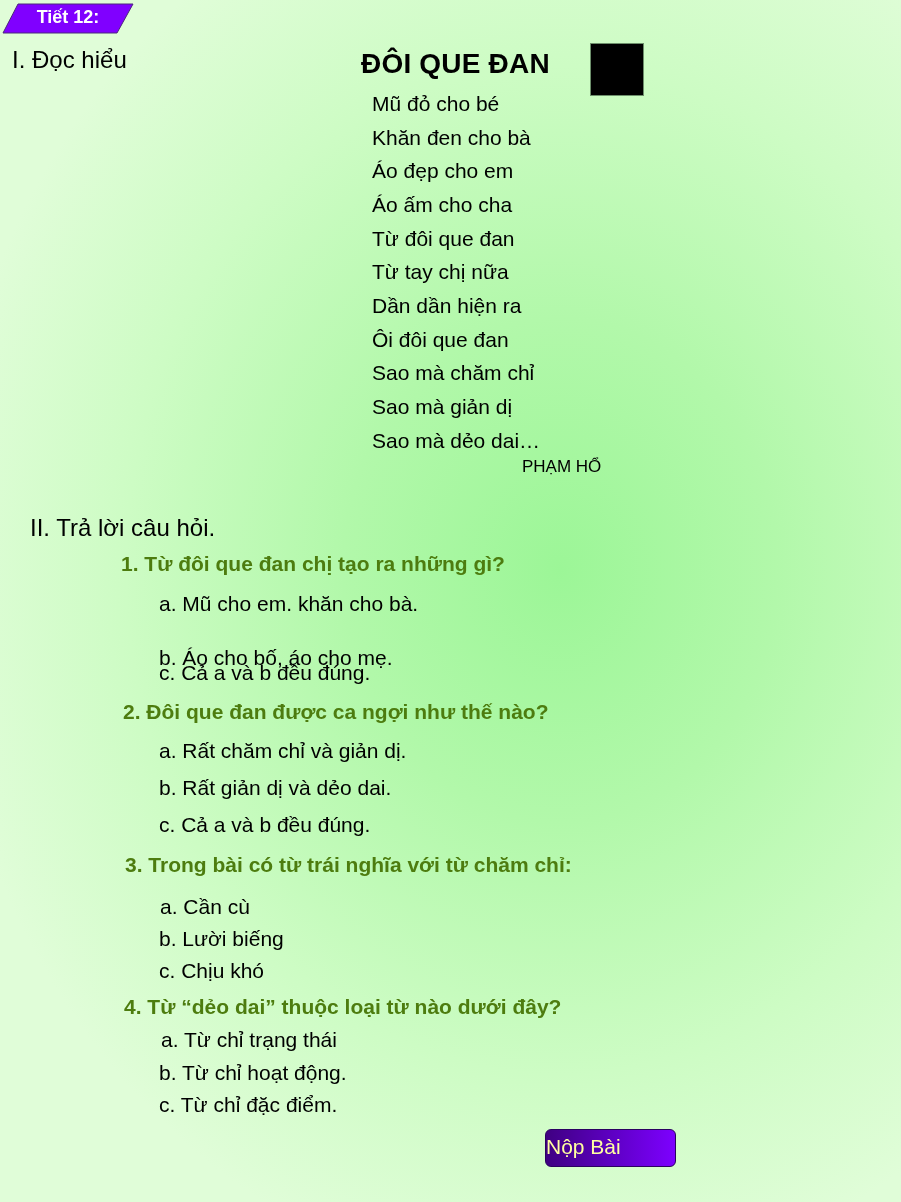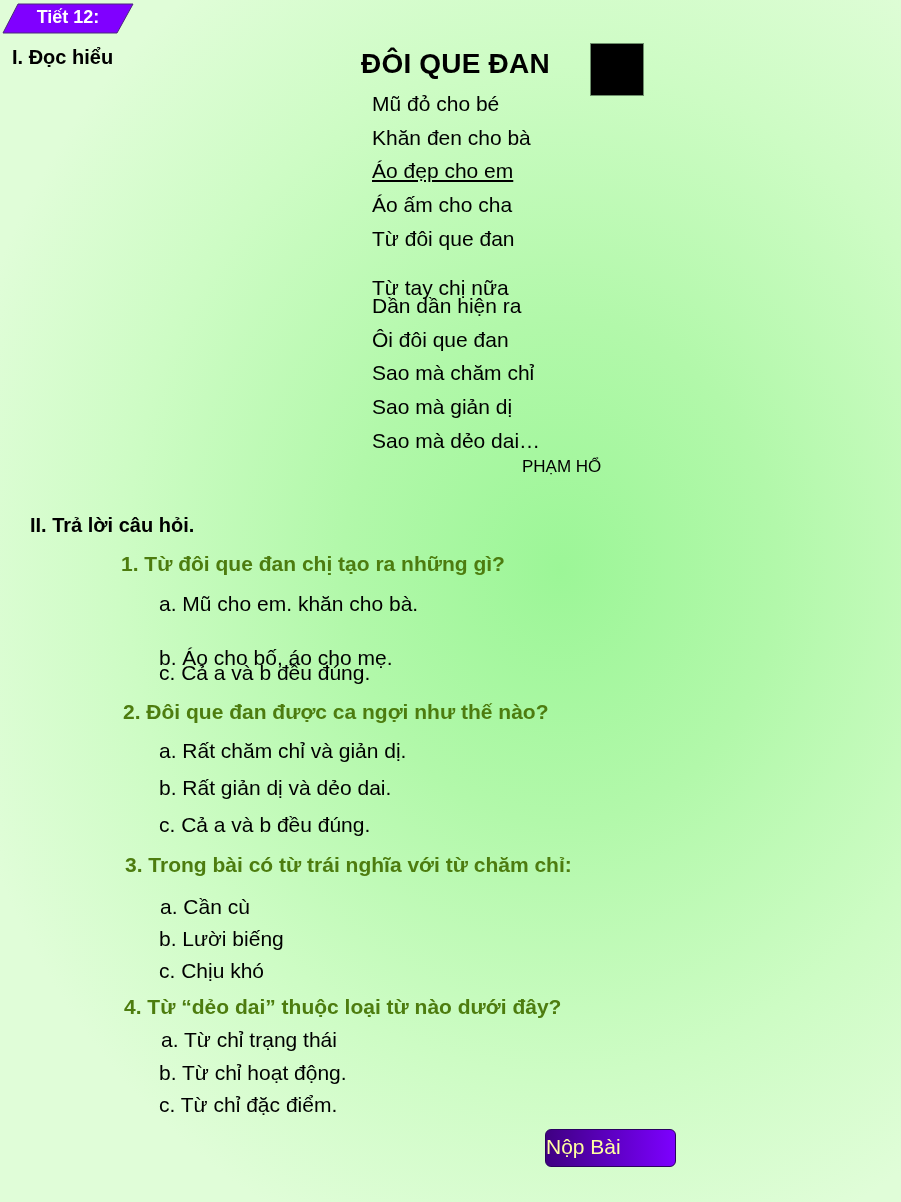--- a/index.html
+++ b/index.html
@@ -29,22 +29,22 @@
     left: 0; top: 0;
     width: 132px; height: 24px;
     line-height: 28px;
     text-align: center;
     color: #ffffff;
     font-weight: bold;
     font-size: 18px;
   }
 
   .section-heading {
-    font-weight: bold;
-    font-size: 20px;
+    font-weight: normal;
+    font-size: 24px;
   }
 
   .poem-title {
     font-weight: bold;
     font-size: 28px;
     letter-spacing: 0.2px;
   }
   .black-square {
     position: absolute;
     left: 590px; top: 43px;
@@ -95,24 +95,24 @@
   <div class="lesson-tag-label">Tiết 12:</div>
 </div>
 
 <div class="abs section-heading" style="left:12px; top:46px;">I. Đọc hiểu</div>
 
 <div class="abs poem-title" style="left:361px; top:48px;">ĐÔI QUE ĐAN</div>
 <div class="black-square"></div>
 
 <div class="abs poem-line" style="top:92px;">Mũ đỏ cho bé</div>
 <div class="abs poem-line" style="top:126px;">Khăn đen cho bà</div>
-<div class="abs poem-line" style="top:159px;text-decoration:underline;">Áo đẹp cho em</div>
+<div class="abs poem-line" style="top:159px;">Áo đẹp cho em</div>
 <div class="abs poem-line" style="top:193px;">Áo ấm cho cha</div>
 <div class="abs poem-line" style="top:227px;text-align:center;">Từ đôi que đan</div>
-<div class="abs poem-line" style="top:276px;text-align:center;">Từ tay chị nữa</div>
+<div class="abs poem-line" style="top:260px;text-align:center;">Từ tay chị nữa</div>
 <div class="abs poem-line" style="top:294px;">Dần dần hiện ra</div>
 <div class="abs poem-line" style="top:328px;">Ôi đôi que đan</div>
 <div class="abs poem-line" style="top:361px;">Sao mà chăm chỉ</div>
 <div class="abs poem-line" style="top:395px;">Sao mà giản dị</div>
 <div class="abs poem-line" style="top:429px;">Sao mà dẻo dai…</div>
 <div class="abs author" style="left:522px; top:457px;">PHẠM HỔ</div>
 
 <div class="abs section-heading" style="left:22px; top:514px;margin-left:8px;">II. Trả lời câu hỏi.</div>
 
 <div class="abs question" style="left:121px; top:552px;">1. Từ đôi que đan chị tạo ra những gì?</div>

